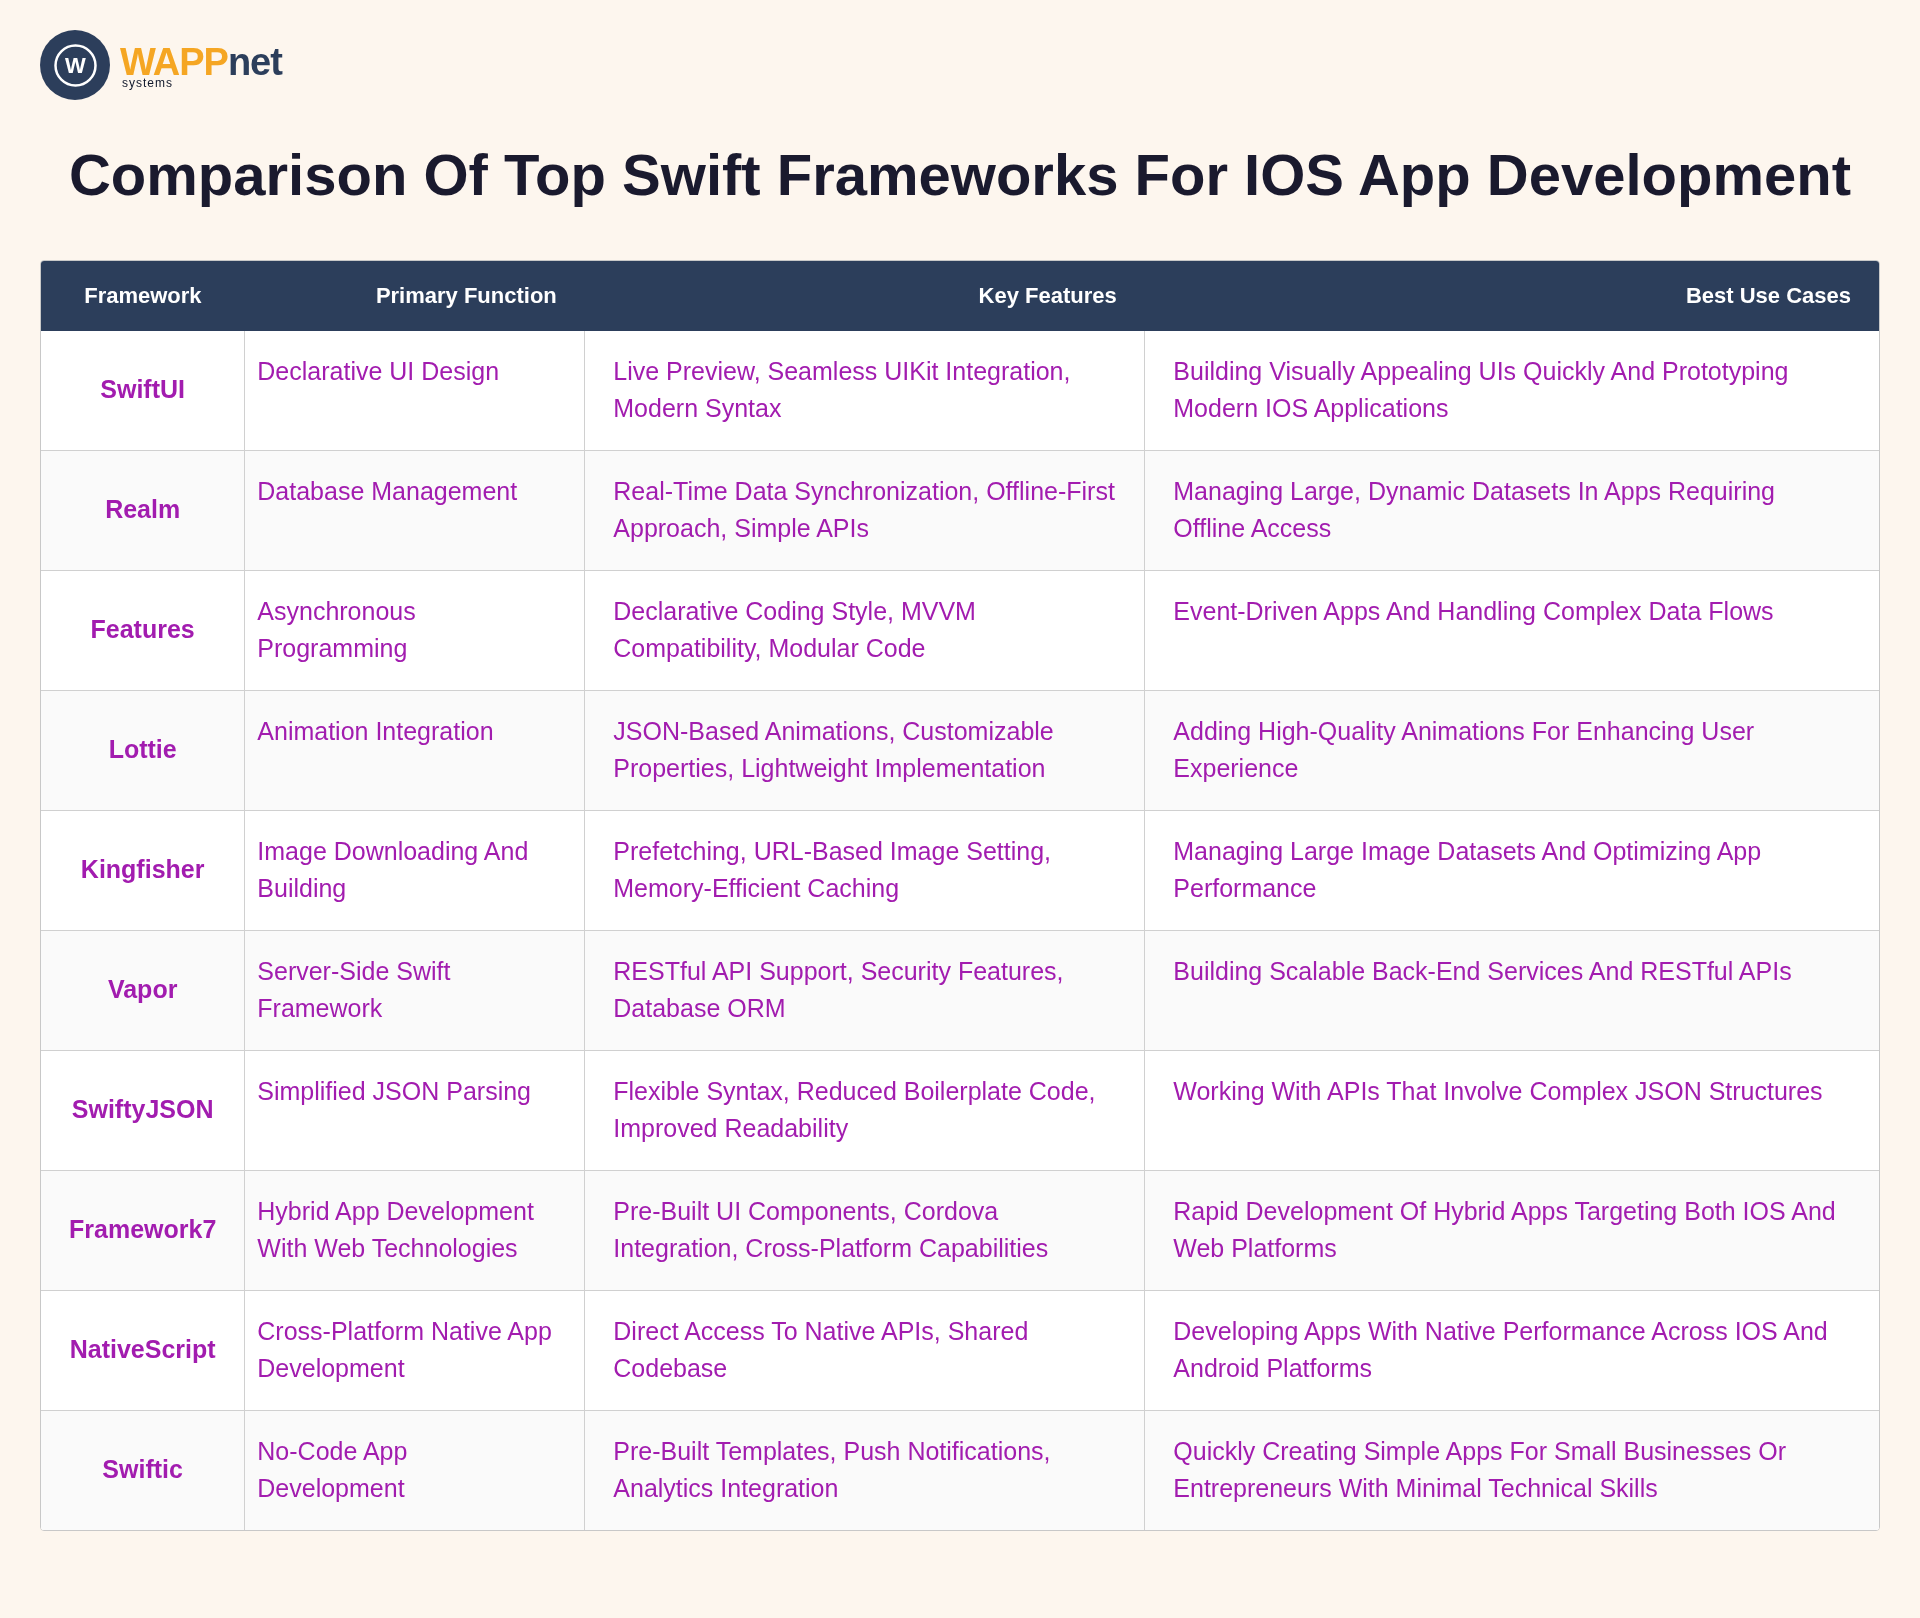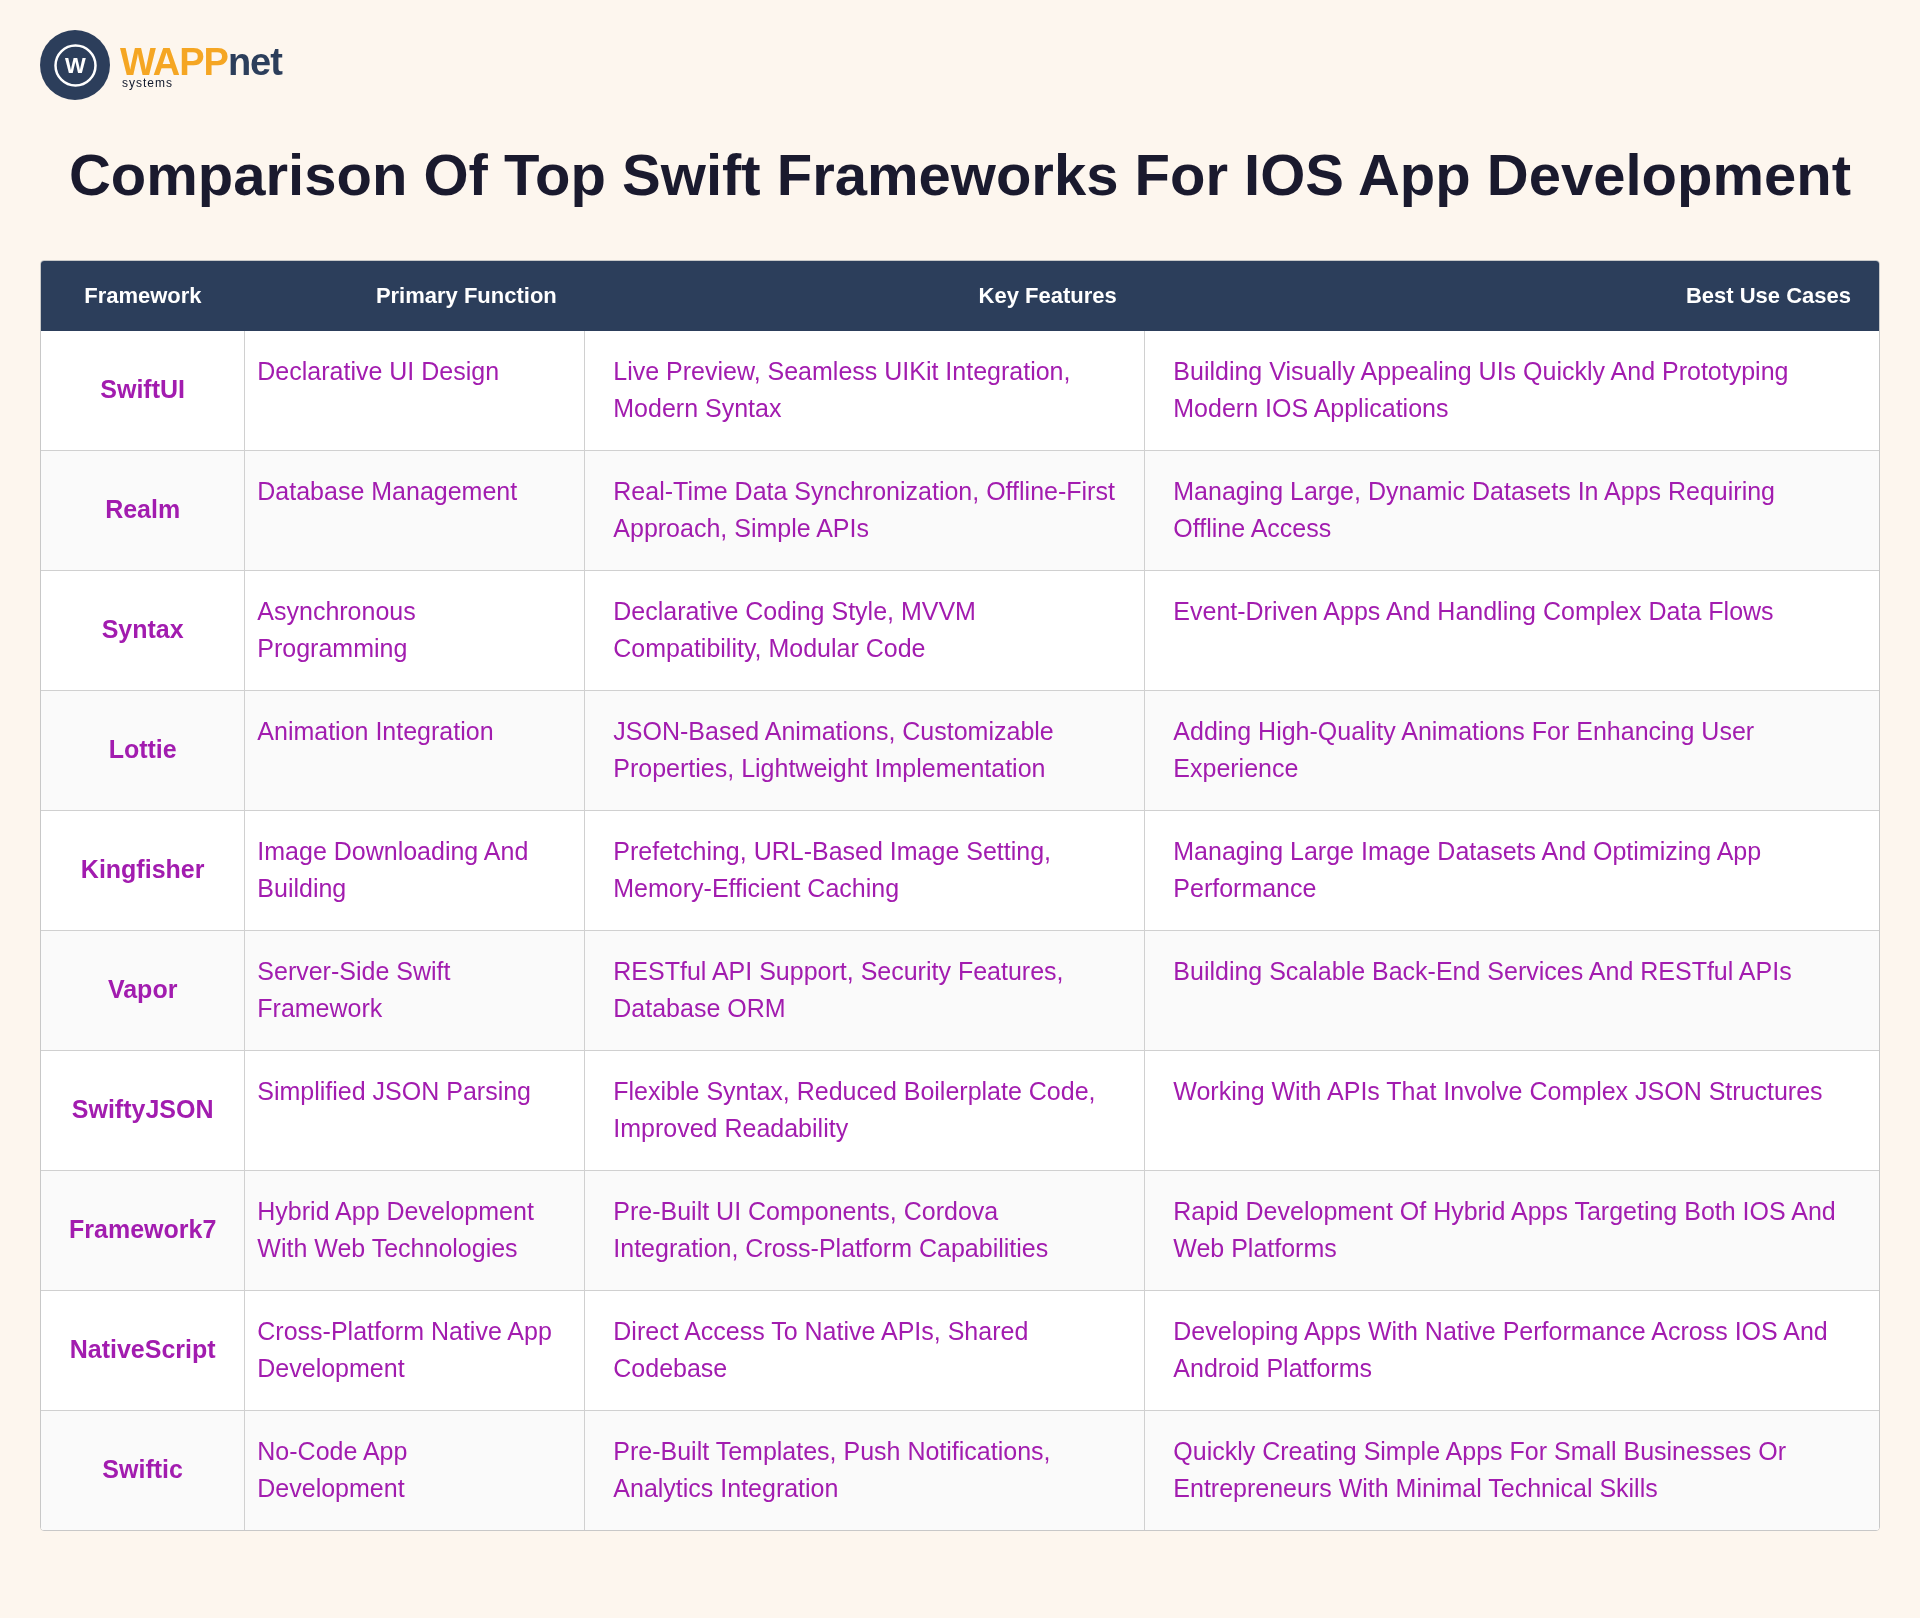--- a/index.html
+++ b/index.html
@@ -197,21 +197,21 @@
           <td>Live Preview, Seamless UIKit Integration, Modern Syntax</td>
           <td>Building Visually Appealing UIs Quickly And Prototyping Modern IOS Applications</td>
         </tr>
         <tr>
           <td>Realm</td>
           <td>Database Management</td>
           <td>Real-Time Data Synchronization, Offline-First Approach, Simple APIs</td>
           <td>Managing Large, Dynamic Datasets In Apps Requiring Offline Access</td>
         </tr>
         <tr>
-          <td>Syntax</td>
+          <td>Features</td>
           <td>Asynchronous Programming</td>
           <td>Declarative Coding Style, MVVM Compatibility, Modular Code</td>
           <td>Event-Driven Apps And Handling Complex Data Flows</td>
         </tr>
         <tr>
           <td>Lottie</td>
           <td>Animation Integration</td>
           <td>JSON-Based Animations, Customizable Properties, Lightweight Implementation</td>
           <td>Adding High-Quality Animations For Enhancing User Experience</td>
         </tr>

